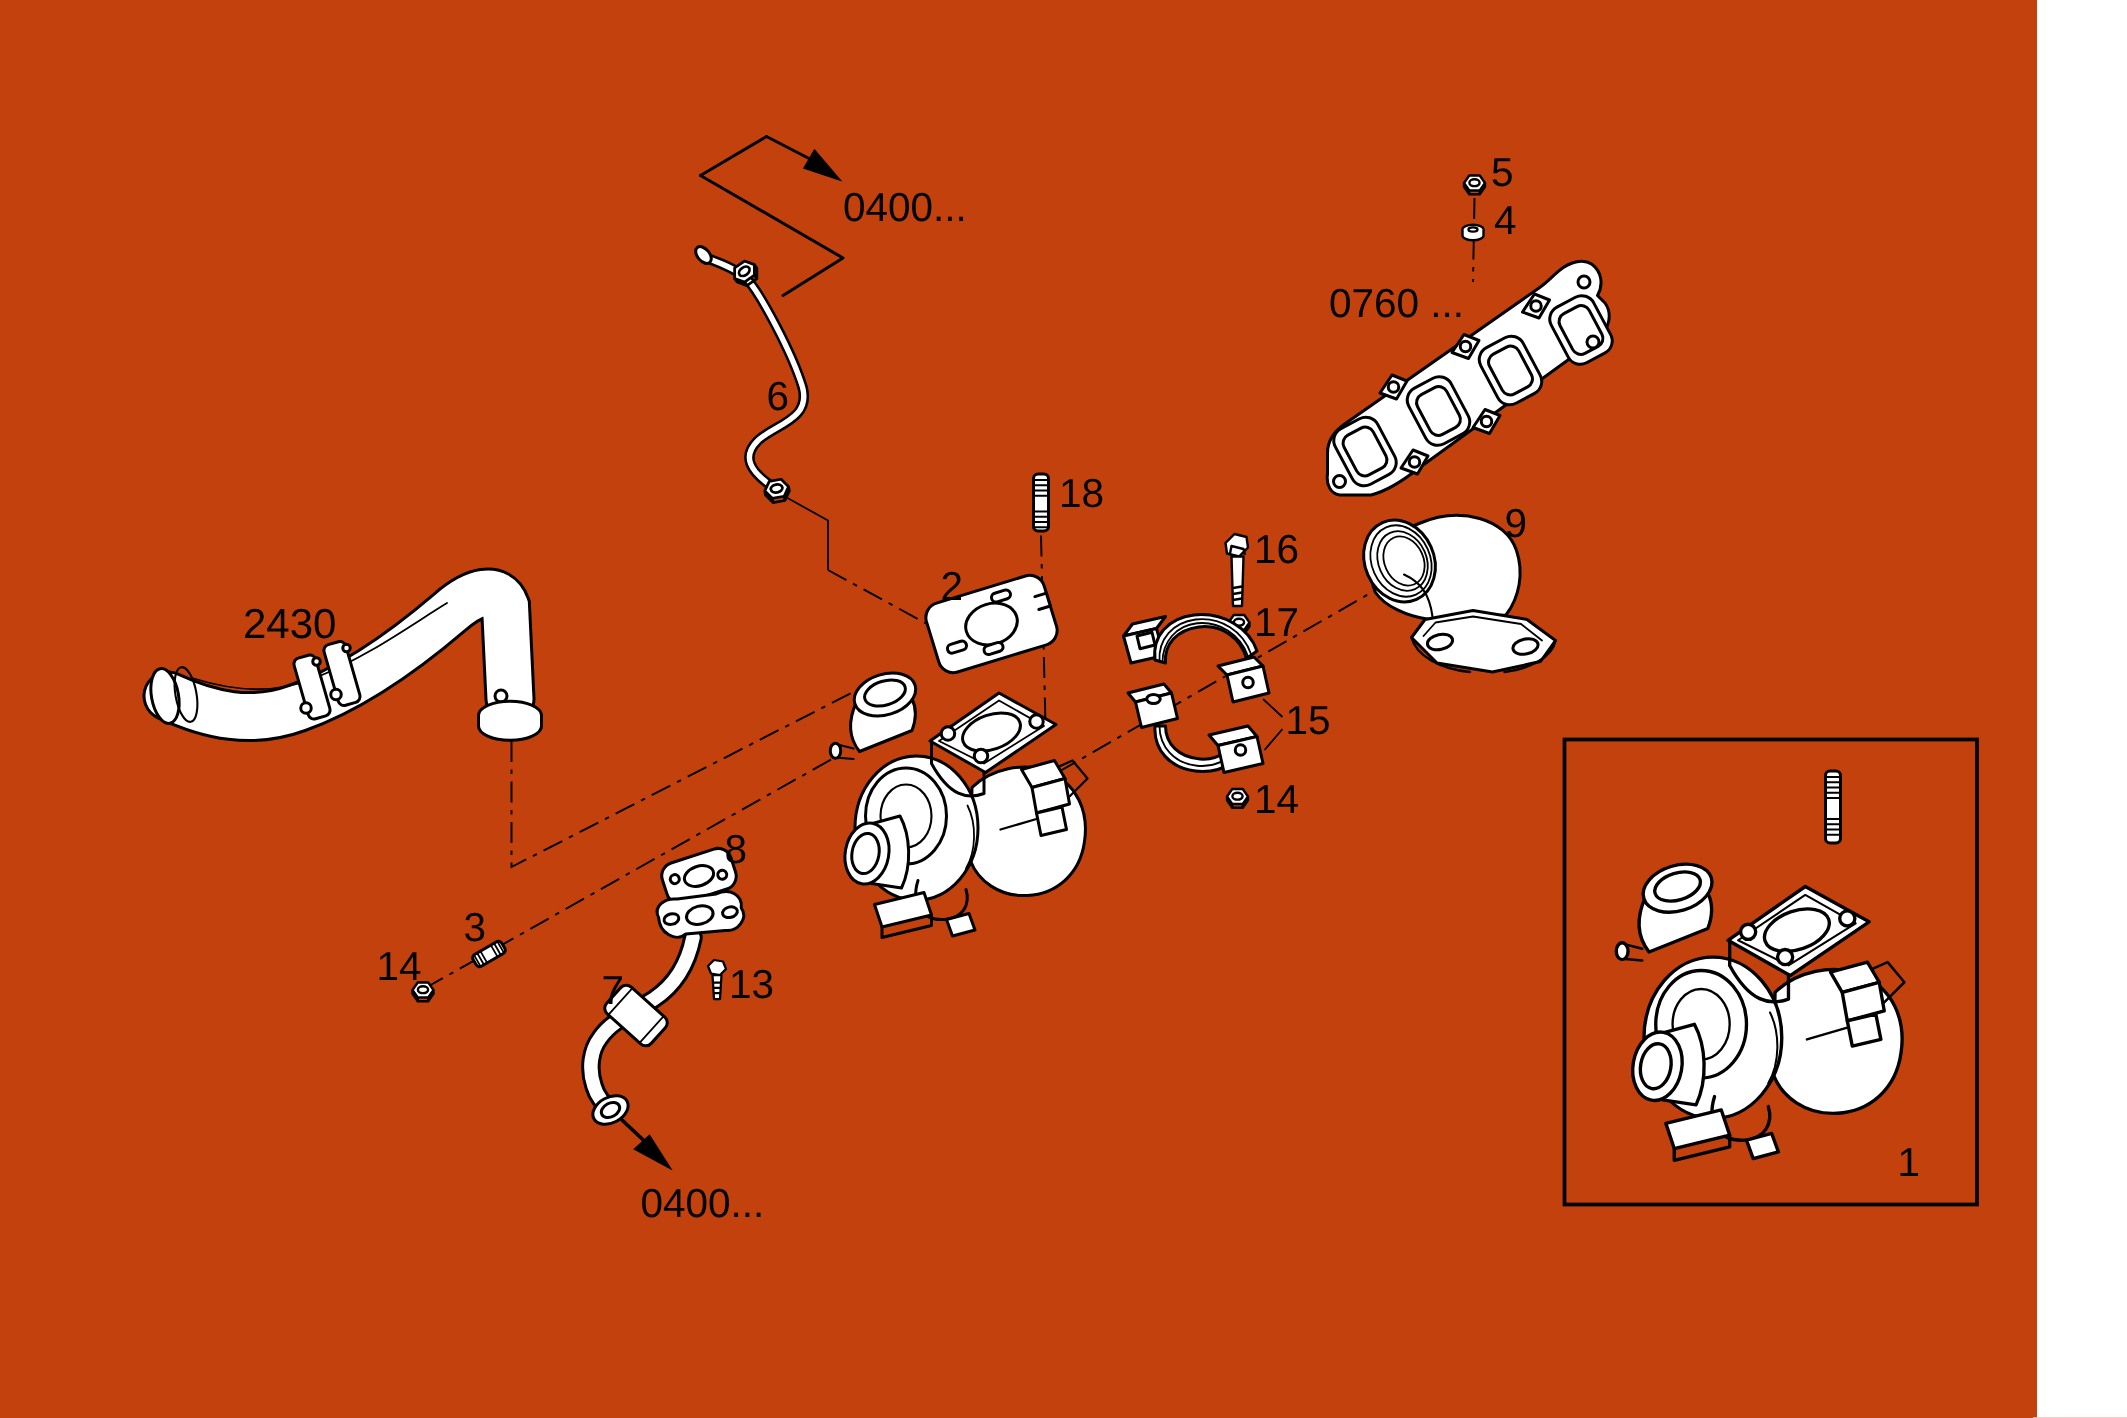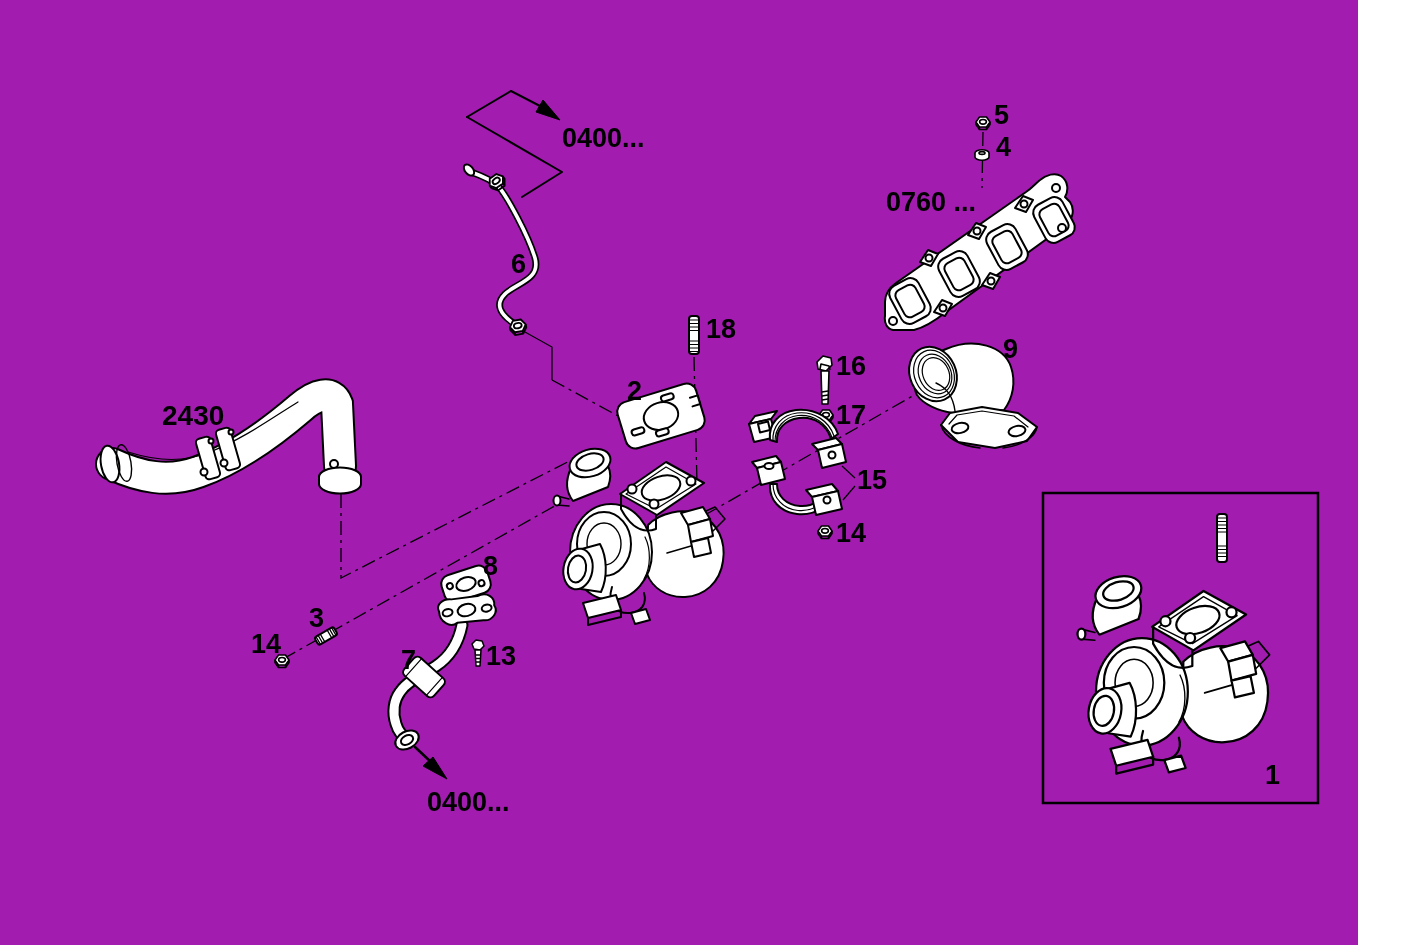--- a/index.html
+++ b/index.html
@@ -1,16 +1,16 @@
 <!DOCTYPE html>
 <html><head>
 <meta charset="utf-8">
 <style>
   html,body{margin:0;padding:0;background:#ffffff;}
-  #stage{position:relative;width:1358px;height:945px;background:#a21caf;overflow:hidden;font-weight:bold;}
+  #stage{position:relative;width:1358px;height:945px;background:#c2410c;overflow:hidden;}
   svg{display:block}
   .lbl{font-family:"Liberation Sans","DejaVu Sans",sans-serif;font-size:27px;fill:#000;}
   .lbl-lg{font-family:"Liberation Sans","DejaVu Sans",sans-serif;font-size:28px;fill:#000;}
   .ln{stroke:#000;fill:none;stroke-linecap:round;stroke-linejoin:round;}
   .part{stroke:#000;fill:#fff;stroke-width:2;stroke-linejoin:round;stroke-linecap:round;}
   .thin{stroke-width:1.2}
   .axis{stroke:#000;fill:none;stroke-width:1.3;stroke-dasharray:14 5 3 5;}
   .leader{stroke:#000;fill:none;stroke-width:1.2;}
 </style>
 </head>

